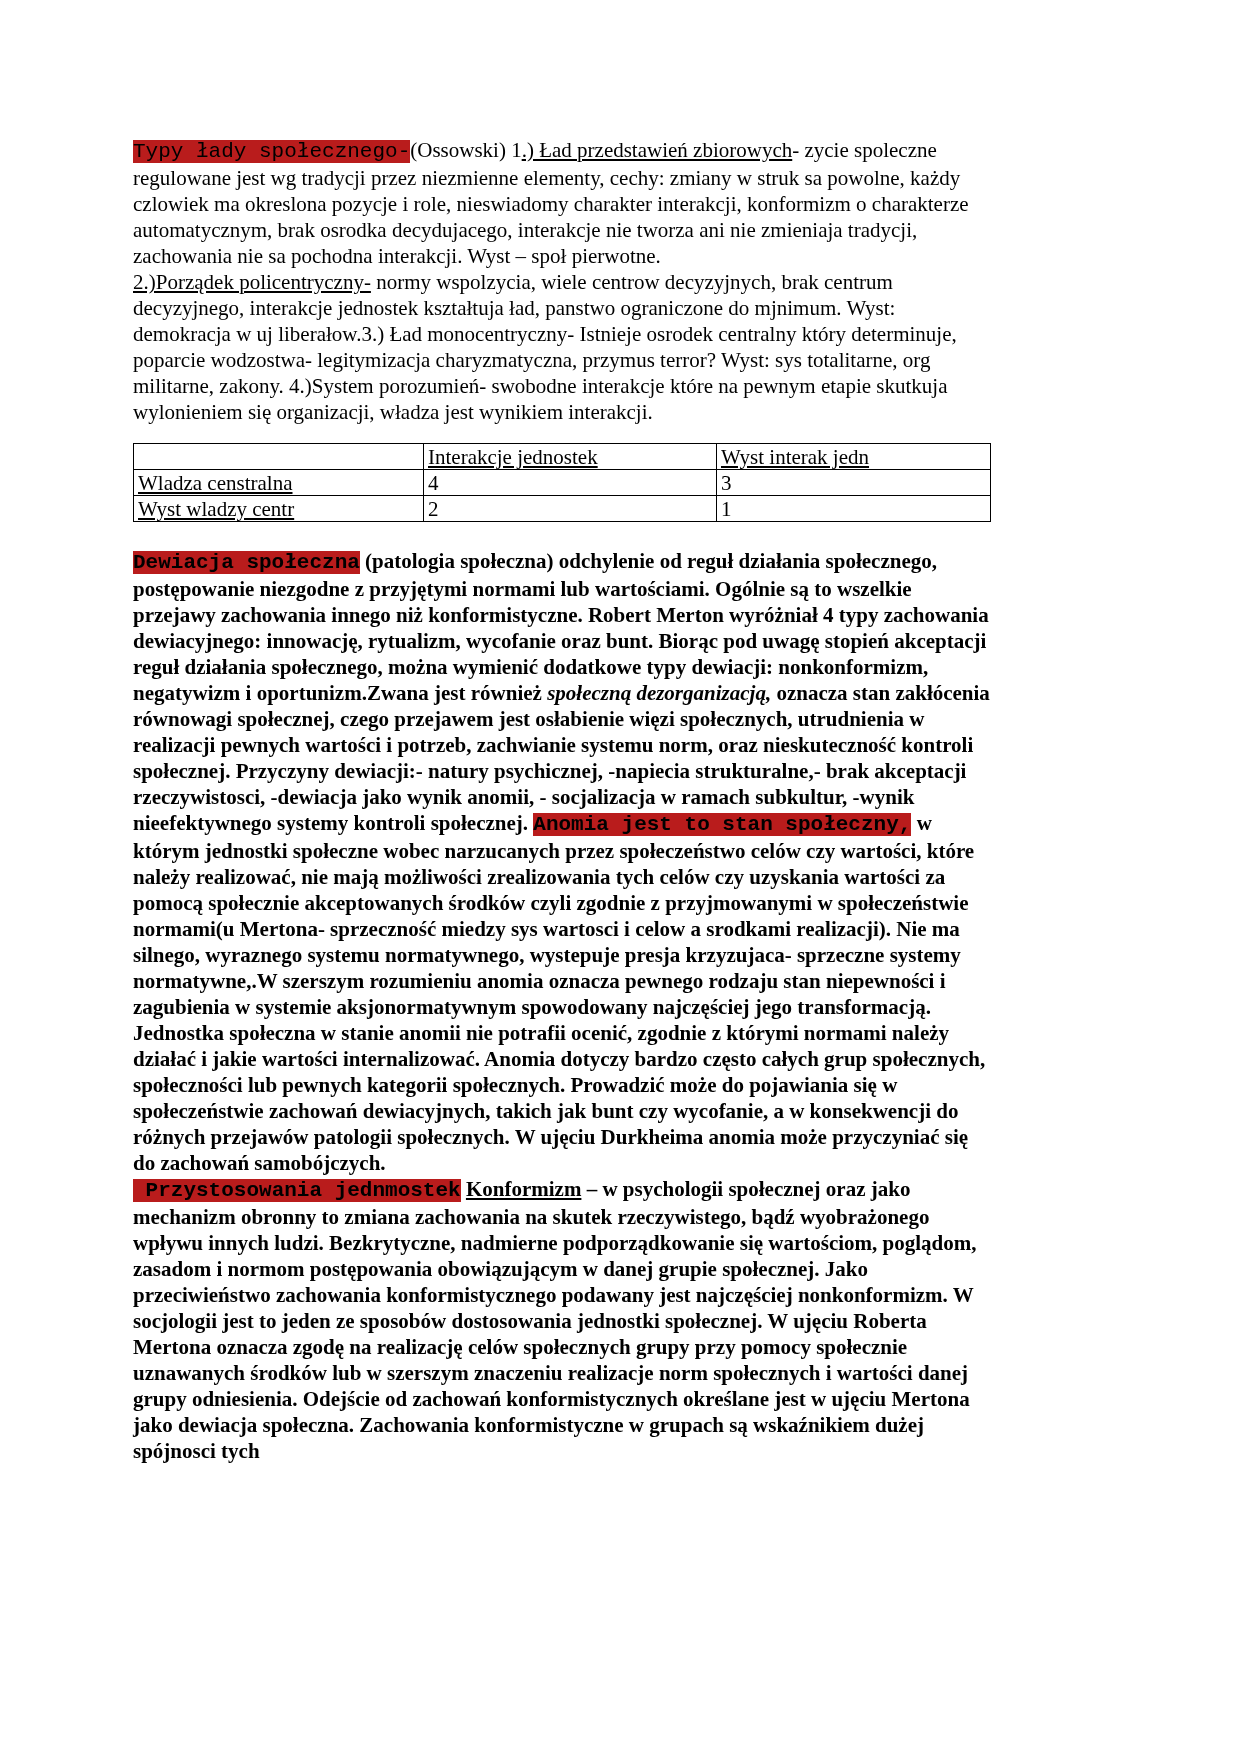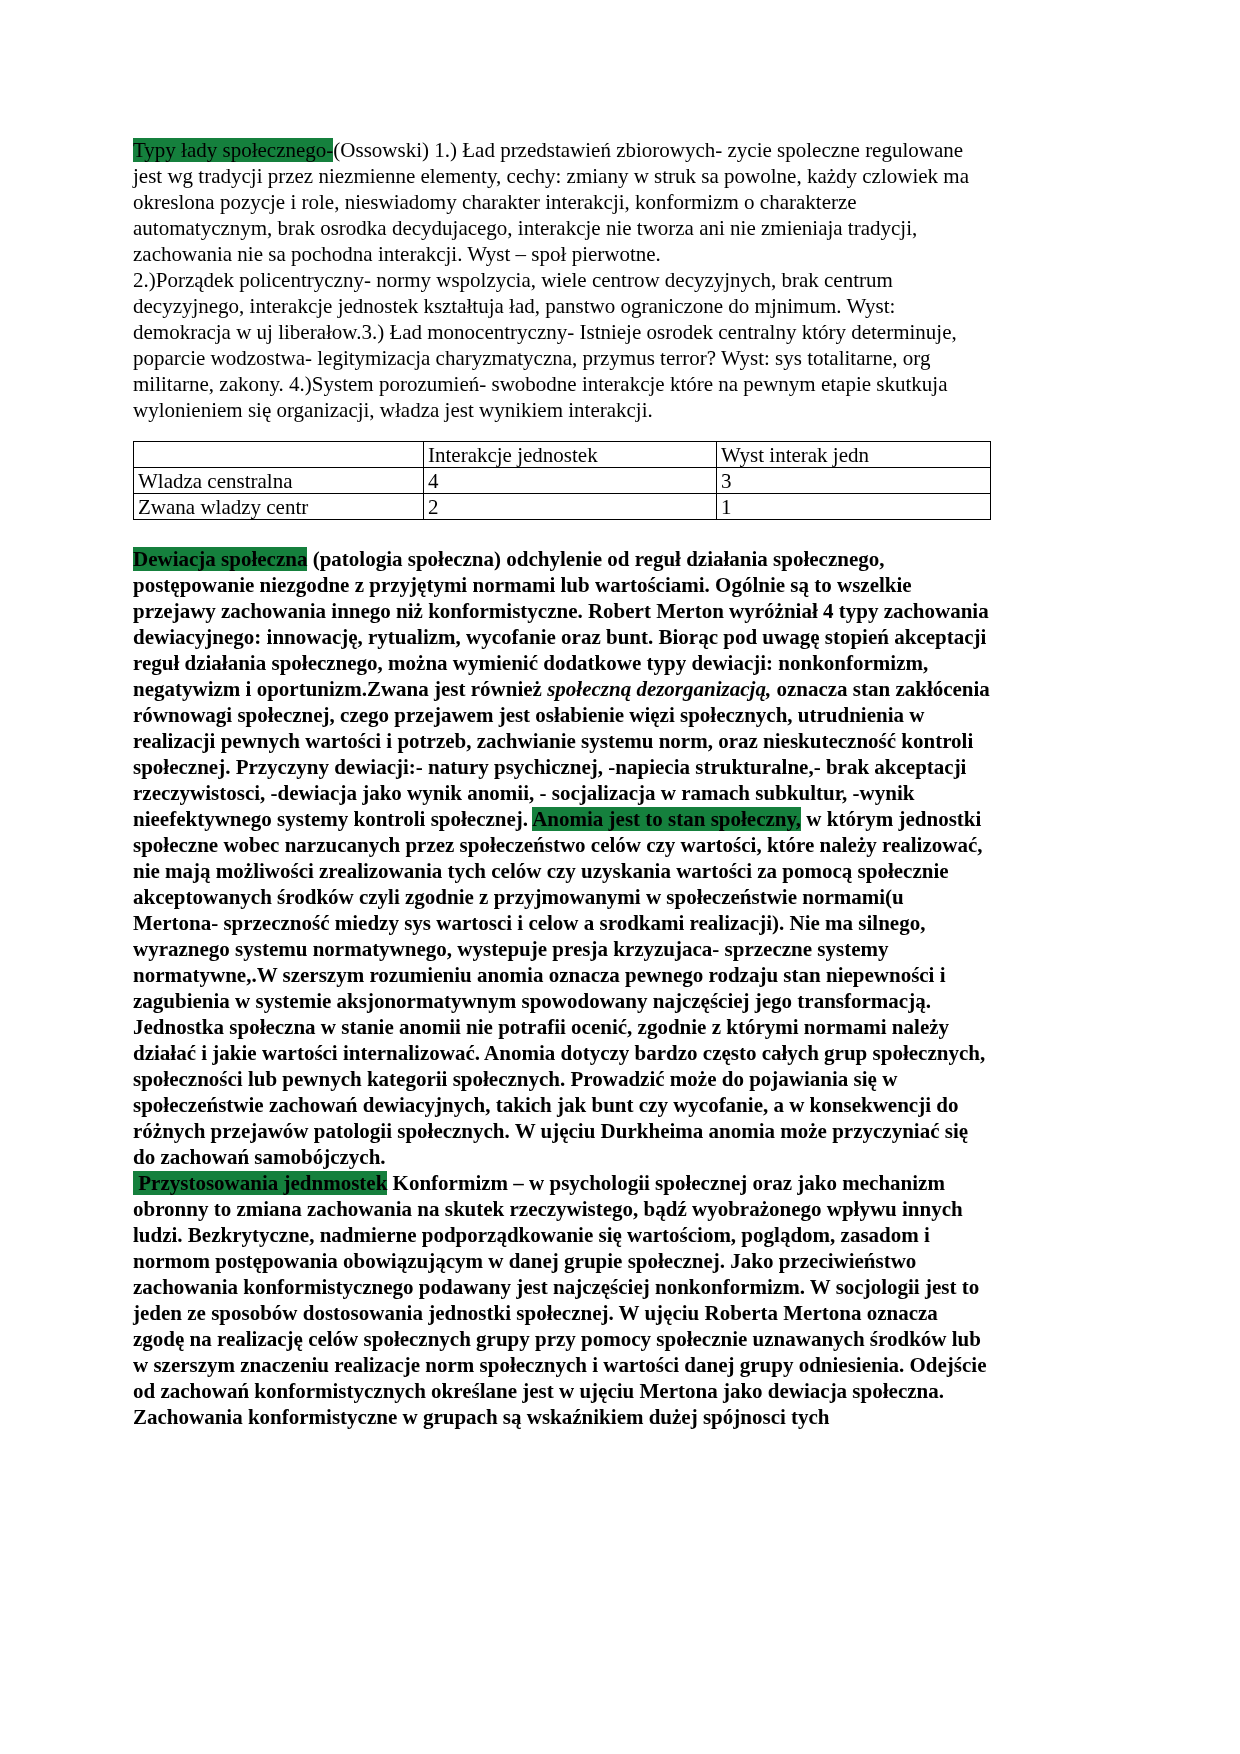--- a/index.html
+++ b/index.html
@@ -36,22 +36,22 @@
     font-size: 21px;
     line-height: 24px;
     height: 25px;
     padding: 0 4px;
     vertical-align: middle;
     overflow: hidden;
   }
   .col-label { width: 281px; }
   .col-a { width: 284px; }
   .col-b { width: auto; }
-  .highlight { background: #15803d; }
-  .underline { }
+  .highlight { background: #b91c1c; font-family: Liberation Mono, monospace; }
+  .underline { text-decoration: underline; }
   .italic { font-style: italic; font-family: Liberation Serif, serif; }
 </style>
 </head>
 <body>
 
 <div class="page">
 
   <p class="para"><span class="highlight">Typy łady społecznego-</span><span>(Ossowski) 1</span><span class="underline">.) Ład przedstawień zbiorowych</span><span>- zycie spoleczne regulowane jest wg tradycji przez niezmienne elementy, cechy: zmiany w struk sa powolne, każdy czlowiek ma okreslona pozycje i role, nieswiadomy charakter interakcji, konformizm o charakterze automatycznym, brak osrodka decydujacego, interakcje nie tworza ani nie zmieniaja tradycji, zachowania nie sa pochodna interakcji. Wyst – społ pierwotne.
 </span><span class="underline">2.)Porządek policentryczny-</span><span> normy wspolzycia, wiele centrow decyzyjnych, brak centrum decyzyjnego, interakcje jednostek kształtuja ład, panstwo ograniczone do mjnimum. Wyst: demokracja w uj liberałow.3.) Ład monocentryczny- Istnieje osrodek centralny który determinuje, poparcie wodzostwa- legitymizacja charyzmatyczna, przymus terror? Wyst: sys totalitarne, org militarne, zakony. 4.)System porozumień- swobodne interakcje które na pewnym etapie skutkuja wylonieniem się organizacji, władza jest wynikiem interakcji.
 </span></p>
@@ -62,21 +62,21 @@
         <td class="col-label"></td>
         <td class="col-a underline">Interakcje jednostek</td>
         <td class="col-b underline">Wyst interak jedn</td>
       </tr>
       <tr>
         <td class="col-label underline">Wladza censtralna</td>
         <td class="col-a">4</td>
         <td class="col-b">3</td>
       </tr>
       <tr>
-        <td class="col-label underline">Zwana wladzy centr</td>
+        <td class="col-label underline">Wyst wladzy centr</td>
         <td class="col-a">2</td>
         <td class="col-b">1</td>
       </tr>
     </tbody>
   </table>
 
   <p class="para para-bold"><span class="highlight">Dewiacja społeczna</span><span> (patologia społeczna) odchylenie od reguł działania społecznego, postępowanie niezgodne z przyjętymi normami lub wartościami. Ogólnie są to wszelkie przejawy zachowania innego niż konformistyczne. Robert Merton wyróżniał 4 typy zachowania dewiacyjnego: innowację, rytualizm, wycofanie oraz bunt. Biorąc pod uwagę stopień akceptacji reguł działania społecznego, można wymienić dodatkowe typy dewiacji: nonkonformizm, negatywizm i oportunizm.Zwana jest również </span><span class="italic">społeczną dezorganizacją,</span><span> oznacza stan zakłócenia równowagi społecznej, czego przejawem jest osłabienie więzi społecznych, utrudnienia w realizacji pewnych wartości i potrzeb, zachwianie systemu norm, oraz nieskuteczność kontroli społecznej. Przyczyny dewiacji:- natury psychicznej, -napiecia strukturalne,- brak akceptacji rzeczywistosci, -dewiacja jako wynik anomii, - socjalizacja w ramach subkultur, -wynik nieefektywnego systemy kontroli społecznej. </span><span class="highlight">Anomia jest to stan społeczny,</span><span> w którym jednostki społeczne wobec narzucanych przez społeczeństwo celów czy wartości, które należy realizować, nie mają możliwości zrealizowania tych celów czy uzyskania wartości za pomocą społecznie akceptowanych środków czyli zgodnie z przyjmowanymi w społeczeństwie normami(u Mertona- sprzeczność miedzy sys wartosci i celow a srodkami realizacji). Nie ma silnego, wyraznego systemu normatywnego, wystepuje presja krzyzujaca- sprzeczne systemy normatywne,.W szerszym rozumieniu anomia oznacza pewnego rodzaju stan niepewności i zagubienia w systemie aksjonormatywnym spowodowany najczęściej jego transformacją. Jednostka społeczna w stanie anomii nie potrafii ocenić, zgodnie z którymi normami należy działać i jakie wartości internalizować. Anomia dotyczy bardzo często całych grup społecznych, społeczności lub pewnych kategorii społecznych. Prowadzić może do pojawiania się w społeczeństwie zachowań dewiacyjnych, takich jak bunt czy wycofanie, a w konsekwencji do różnych przejawów patologii społecznych. W ujęciu Durkheima anomia może przyczyniać się do zachowań samobójczych.
 </span><span class="highlight"> Przystosowania jednmostek</span><span> </span><span class="underline">Konformizm</span><span> – w psychologii społecznej oraz jako mechanizm obronny to zmiana zachowania na skutek rzeczywistego, bądź wyobrażonego wpływu innych ludzi. Bezkrytyczne, nadmierne podporządkowanie się wartościom, poglądom, zasadom i normom postępowania obowiązującym w danej grupie społecznej. Jako przeciwieństwo zachowania konformistycznego podawany jest najczęściej nonkonformizm. W socjologii jest to jeden ze sposobów dostosowania jednostki społecznej. W ujęciu Roberta Mertona oznacza zgodę na realizację celów społecznych grupy przy pomocy społecznie uznawanych środków lub w szerszym znaczeniu realizacje norm społecznych i wartości danej grupy odniesienia. Odejście od zachowań konformistycznych określane jest w ujęciu Mertona jako dewiacja społeczna. Zachowania konformistyczne w grupach są wskaźnikiem dużej spójnosci tych</span></p>
 
 </div>

